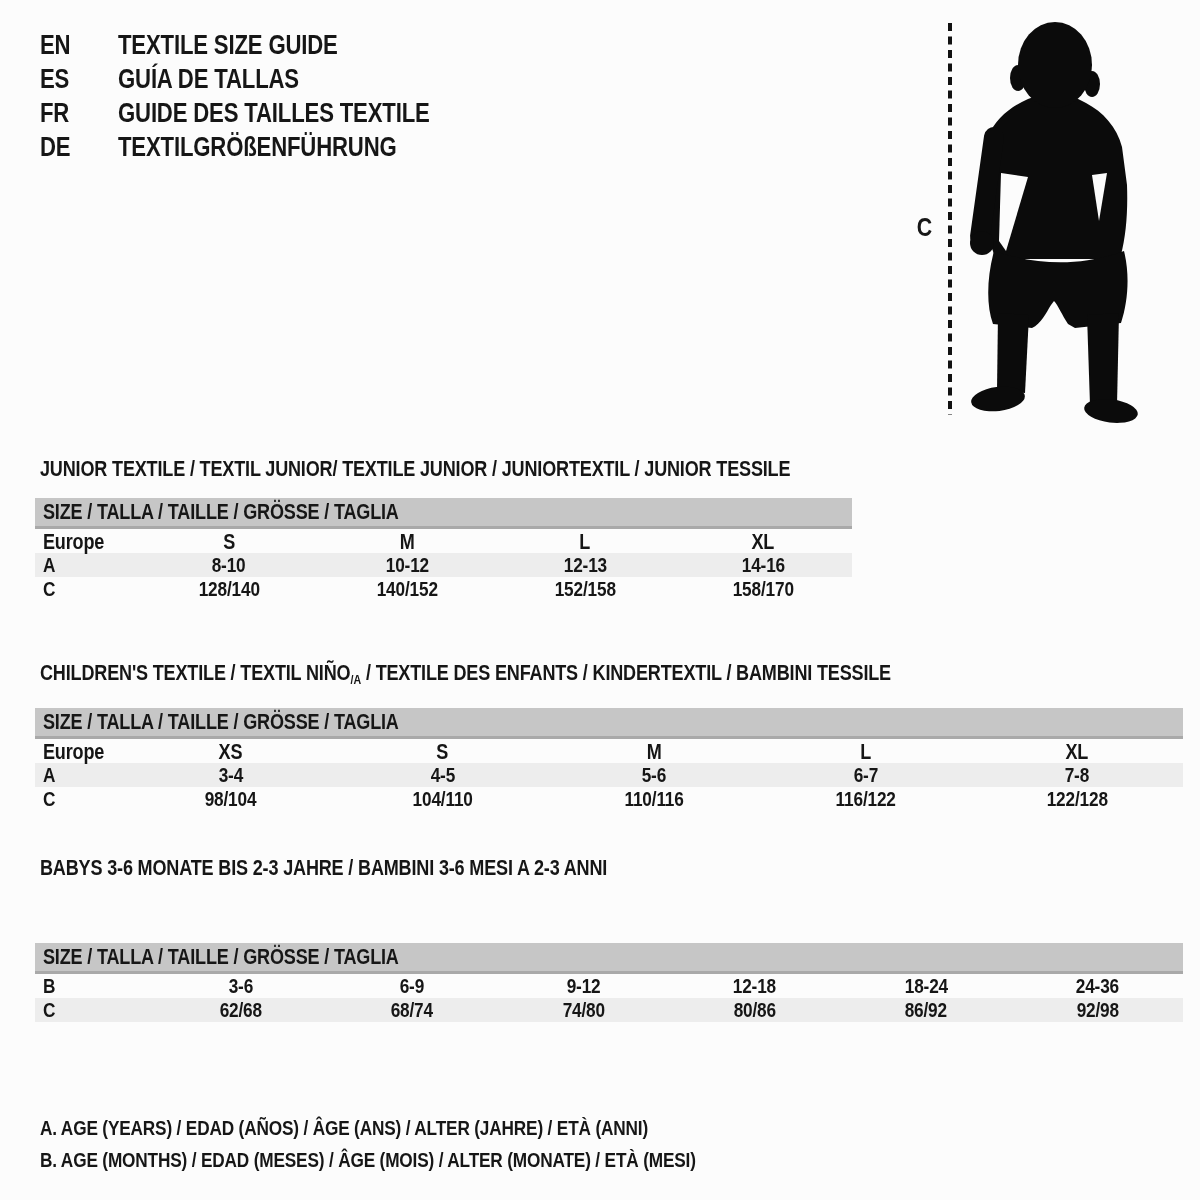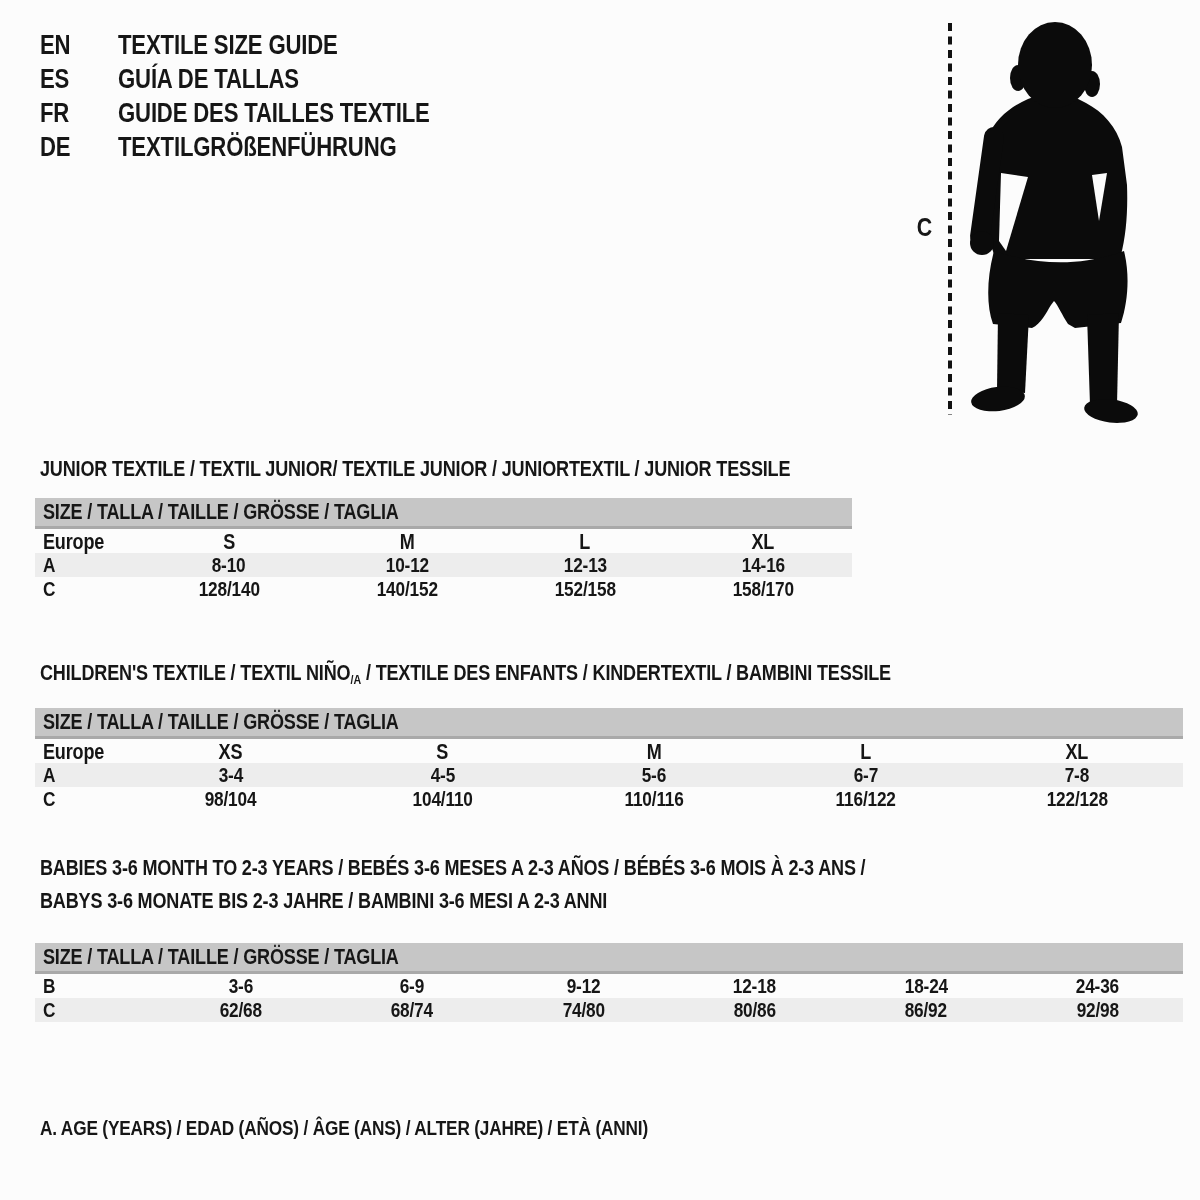--- a/index.html
+++ b/index.html
@@ -162,21 +162,20 @@
       <div class="cell cl"><span class="cn cnl">C</span></div>
       <div class="cell"><span class="cn">98/104</span></div>
       <div class="cell"><span class="cn">104/110</span></div>
       <div class="cell"><span class="cn">110/116</span></div>
       <div class="cell"><span class="cn">116/122</span></div>
       <div class="cell"><span class="cn">122/128</span></div>
     </div>
   </div>
 
   <div class="sec-title st3">
-    <div><span class="cn cnl">BABIES 3-6 MONTH TO 2-3 YEARS / BEBÉS 3-6 MESES A 2-3 AÑOS / BÉBÉS 3-6 MOIS À 2-3 ANS /</span></div>
     <div><span class="cn cnl">BABYS 3-6 MONATE BIS 2-3 JAHRE / BAMBINI 3-6 MESI A 2-3 ANNI</span></div>
   </div>
   <div class="tgrid t3">
     <div class="size-bar">
       <span class="cn cnl">SIZE / TALLA / TAILLE / GRÖSSE / TAGLIA</span>
     </div>
     <div class="trow">
       <div class="cell cl"><span class="cn cnl">B</span></div>
       <div class="cell"><span class="cn">3-6</span></div>
       <div class="cell"><span class="cn">6-9</span></div>
@@ -191,15 +190,16 @@
       <div class="cell"><span class="cn">68/74</span></div>
       <div class="cell"><span class="cn">74/80</span></div>
       <div class="cell"><span class="cn">80/86</span></div>
       <div class="cell"><span class="cn">86/92</span></div>
       <div class="cell"><span class="cn">92/98</span></div>
     </div>
   </div>
 
   <div class="footnotes">
     <div class="fn-line"><span class="cn cnl">A. AGE (YEARS) / EDAD (AÑOS) / ÂGE (ANS) / ALTER (JAHRE) / ETÀ (ANNI)</span></div>
+    <div class="fn-line"><span class="cn cnl">B. AGE (MONTHS) / EDAD (MESES) / ÂGE (MOIS) / ALTER (MONATE) / ETÀ (MESI)</span></div>
   </div>
 
 </div>
 
 </body></html>

